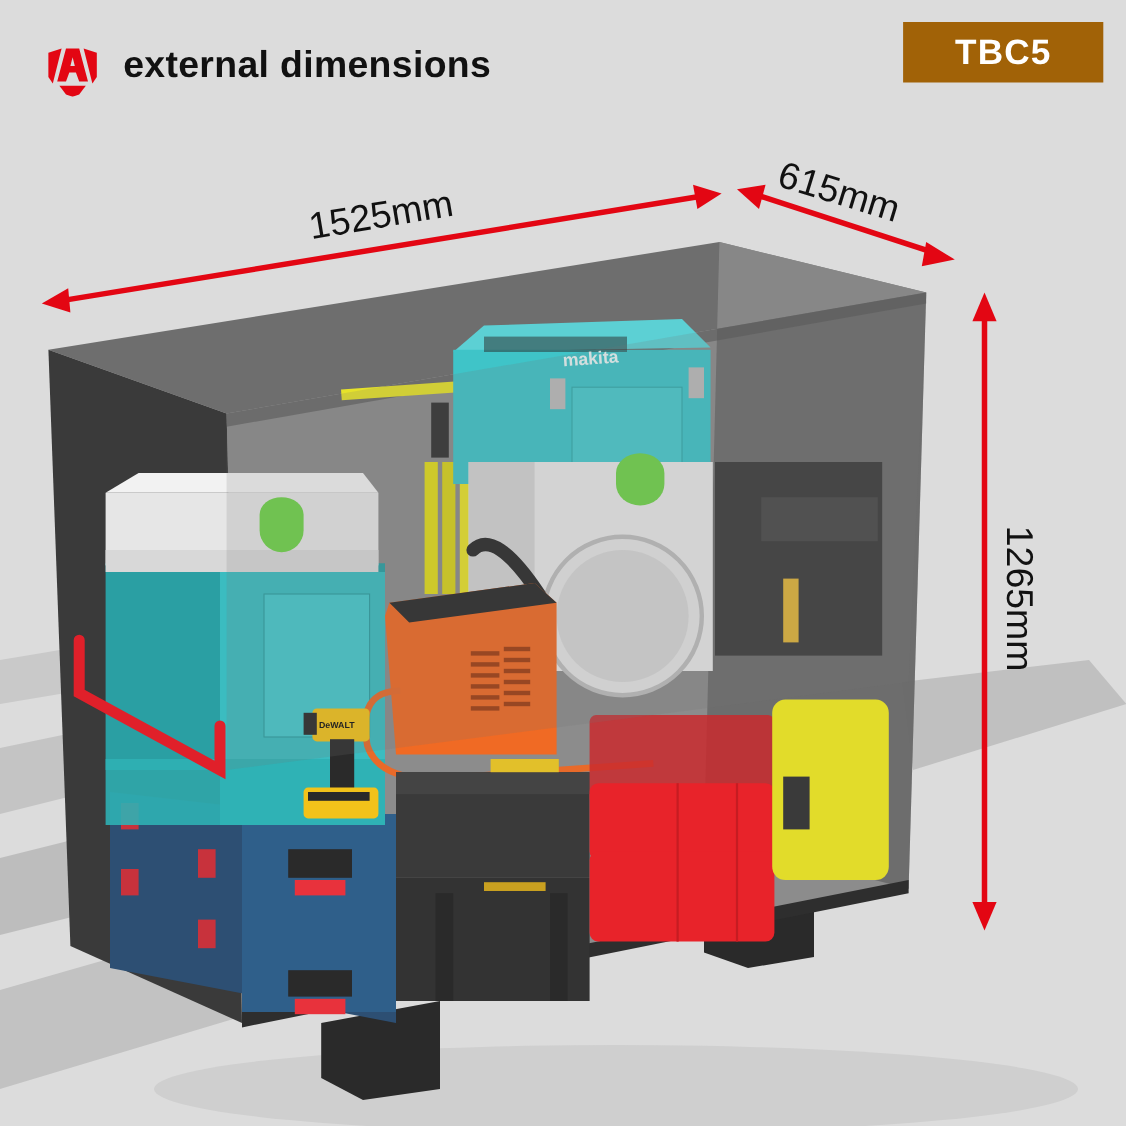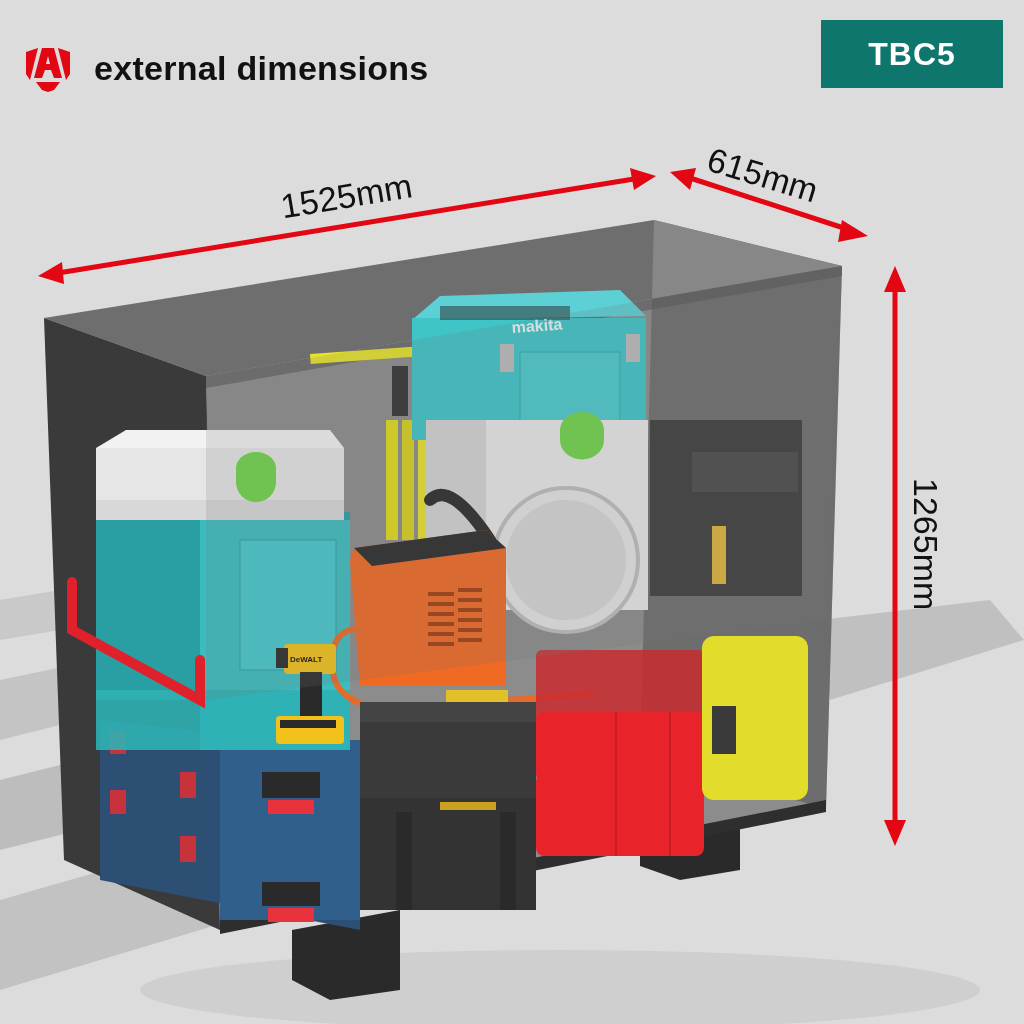--- a/index.html
+++ b/index.html
@@ -3,30 +3,30 @@
   <meta charset="utf-8">
   <style>
     html, body { margin: 0; padding: 0; }
     body {
       width: 1024px; height: 1024px; overflow: hidden; position: relative;
       background: #dcdcdc;
       font-family: "Liberation Sans", sans-serif;
     }
     .floor-stripes { position: absolute; left: 0; top: 0; width: 1024px; height: 1024px; }
     .header {
-      position: absolute; left: 24px; top: 40px; height: 56px;
-      display: flex; align-items: center;
+      position: absolute; left: 42px; top: 40px; height: 56px;
+      display: flex; align-items: flex-start;
     }
     .logo { width: 48px; height: 48px; margin-right: 22px; }
     .title {
       font-size: 34px; font-weight: bold; color: #111; letter-spacing: 0.3px;
     }
     .model-badge {
-      position: absolute; left: 821px; top: 20px; width: 182px; height: 68px;
-      background: #0f766e; color: #fff; font-weight: bold; font-size: 32px;
+      position: absolute; left: 821px; top: 20px; width: 182px; height: 55px;
+      background: #a16207; color: #fff; font-weight: bold; font-size: 32px;
       display: flex; align-items: center; justify-content: center; letter-spacing: 1px;
     }
     .scene { position: absolute; left: 0; top: 0; width: 1024px; height: 1024px; }
     .dim-label {
       position: absolute; font-size: 34px; color: #111; white-space: nowrap;
       transform-origin: left top;
     }
     .dim-width { left: 278px; top: 188px; transform: rotate(-9.5deg); }
     .dim-depth { left: 714px; top: 140px; transform: rotate(17deg); }
     .dim-height { left: 945px; top: 478px; transform: rotate(90deg); }

